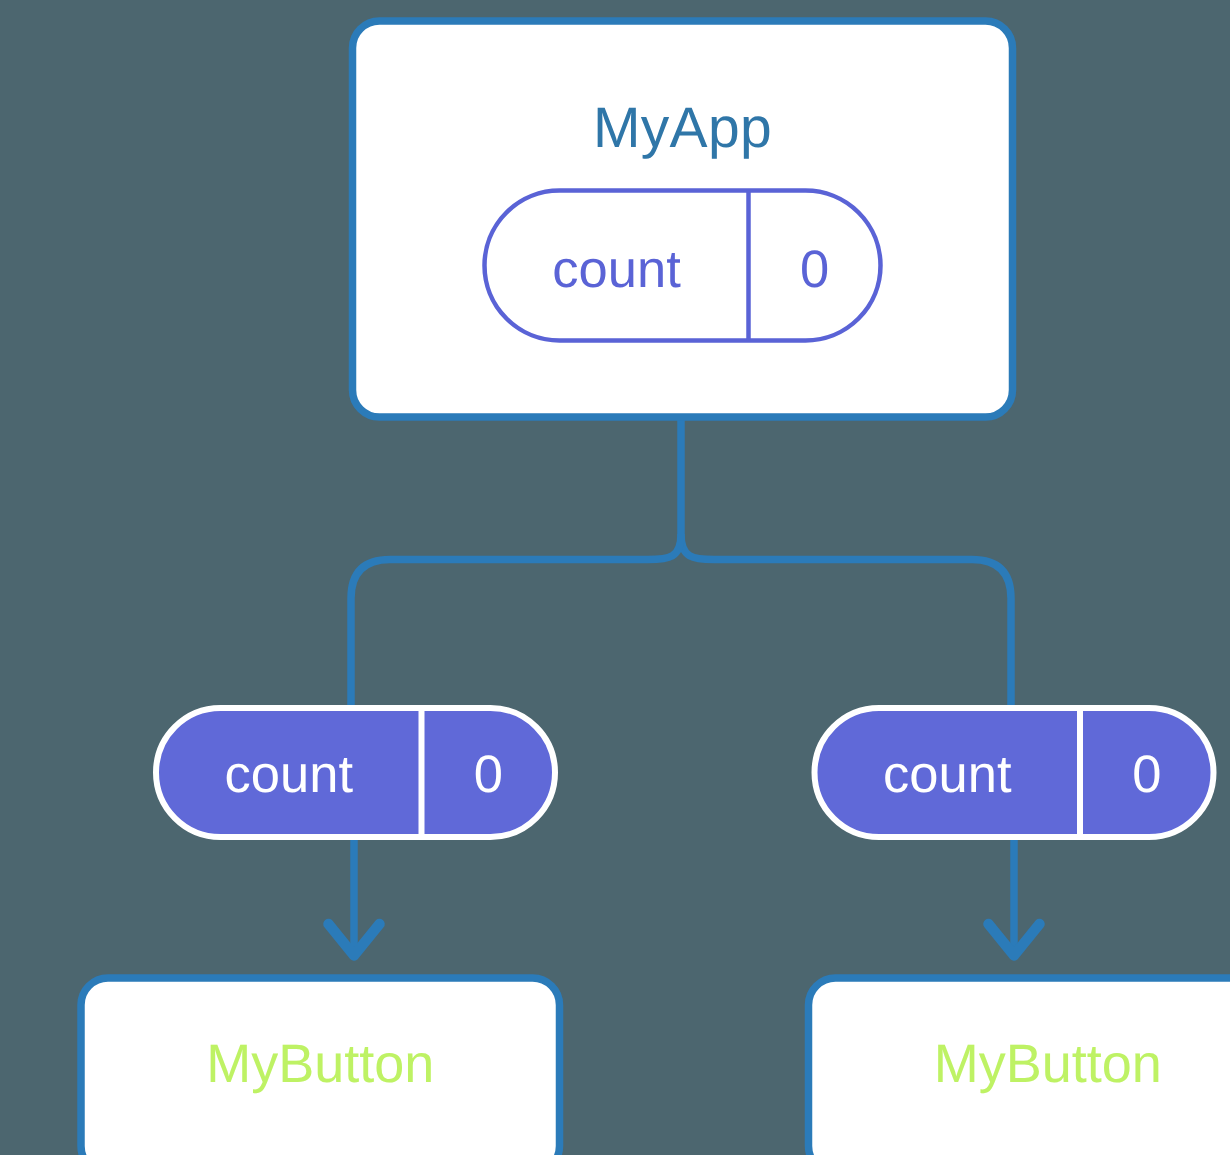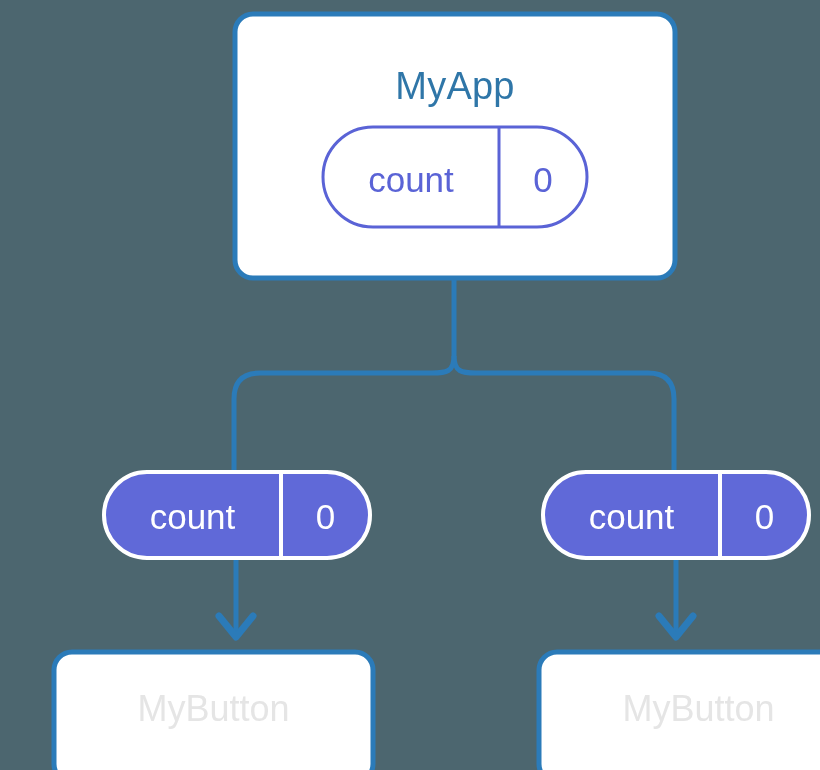--- a/index.html
+++ b/index.html
@@ -39,21 +39,21 @@
   }
   .pill-text-outline {
     color: #5a63d6;
     font-size: 35px;
   }
   .pill-text-filled {
     color: #ffffff;
     font-size: 35px;
   }
   .button-text {
-    color: #e5e5e5;
+    color: #bef264;
     font-size: 36px;
   }
 </style>
 </head>
 <body>
 
 <div id="stage">
 
   <svg class="layer" viewBox="0 0 820 770">
 

